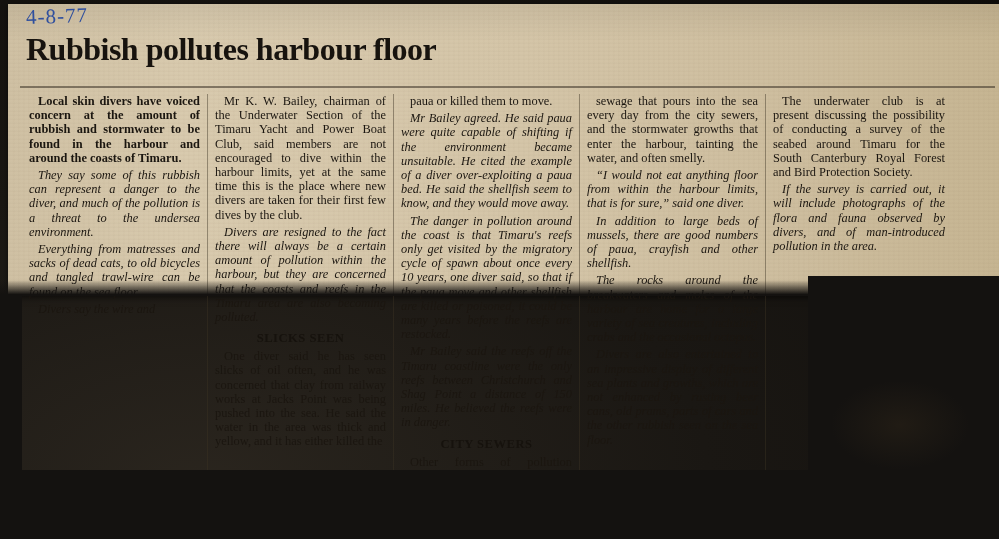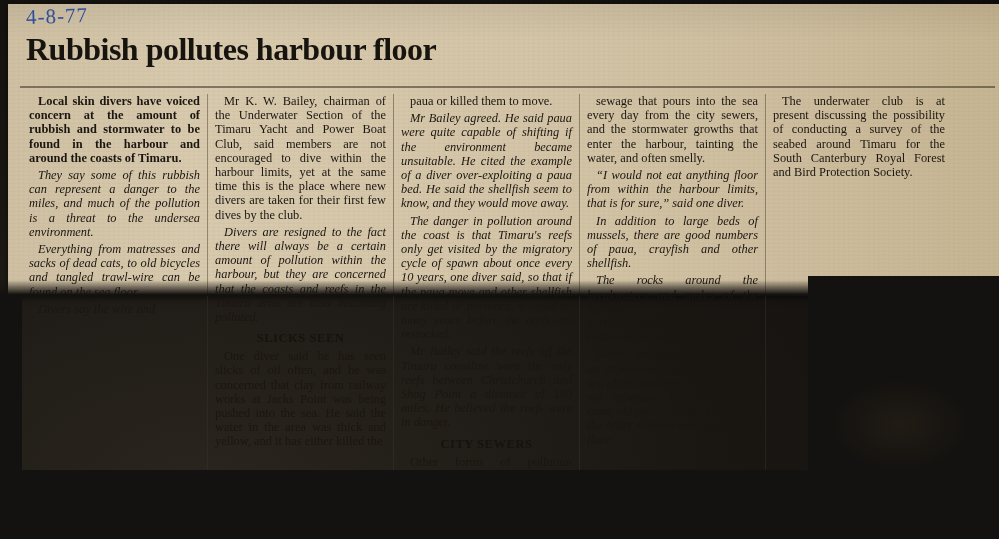--- a/index.html
+++ b/index.html
@@ -138,21 +138,21 @@
     <div class="date-stamp">4-8-77</div>
 
     <div class="headline">Rubbish pollutes harbour floor</div>
 
     <div class="rule"></div>
 
     <div class="columns">
 
       <div class="col">
         <p class="lead">Local skin divers have voiced concern at the amount of rubbish and stormwater to be found in the harbour and around the coasts of Timaru.</p>
-        <p>They say some of this rubbish can represent a danger to the miles, and much of the pollution is a threat to the undersea environment.</p>
+        <p>They say some of this rubbish can represent a danger to the diver, and much of the pollution is a threat to the undersea environment.</p>
         <p>Everything from matresses and sacks of dead cats, to old bicycles and tangled trawl-wire can be found on the sea floor.</p>
         <p>Divers say the wire and</p>
       </div>
 
       <div class="col">
         <p>Mr K. W. Bailey, chairman of the Underwater Section of the Timaru Yacht and Power Boat Club, said members are not encouraged to dive within the harbour limits, yet at the same time this is the place where new divers are taken for their first few dives by the club.</p>
         <p>Divers are resigned to the fact there will always be a certain amount of pollution within the harbour, but they are concerned that the coasts and reefs in the Timaru area are also becoming polluted.</p>
         <div class="subhead">SLICKS SEEN</div>
         <p>One diver said he has seen slicks of oil often, and he was concerned that clay from railway works at Jacks Point was being pushed into the sea. He said the water in the area was thick and yellow, and it has either killed the</p>
       </div>
@@ -169,20 +169,21 @@
       <div class="col">
         <p>sewage that pours into the sea every day from the city sewers, and the stormwater growths that enter the harbour, tainting the water, and often smelly.</p>
         <p>“I would not eat anything floor from within the harbour limits, that is for sure,” said one diver.</p>
         <p>In addition to large beds of mussels, there are good numbers of paua, crayfish and other shellfish.</p>
         <p>The rocks around the breakwaters and moles of the harbour are home for a large variety of sea creatures, including crabs and the occasional octopus.</p>
         <p>Divers are also entertained to an impressive display of different sea plants and growths, which are not enhanced by rusting beer cans, old prams, parts of cars and the other rubbish seen on the sea floor.</p>
       </div>
 
       <div class="col">
         <p>The underwater club is at present discussing the possibility of conducting a survey of the seabed around Timaru for the South Canterbury Royal Forest and Bird Protection Society.</p>
+        <p>If the survey is carried out, it will include photographs of the flora and fauna observed by divers, and of man-introduced pollution in the area.</p>
       </div>
 
     </div>
   </div>
 
   <div class="dark-block" style="left:0px; top:296px; width:22px; height:243px;"></div>
   <div class="dark-block" style="left:0px; top:280px; width:999px; height:16px; background:linear-gradient(180deg, rgba(20,18,16,0) 0%, #141210 90%);"></div>
   <div class="dark-block" style="left:808px; top:276px; width:191px; height:263px;"></div>
   <div class="dark-block" style="left:0px; top:470px; width:999px; height:69px;"></div>
 

